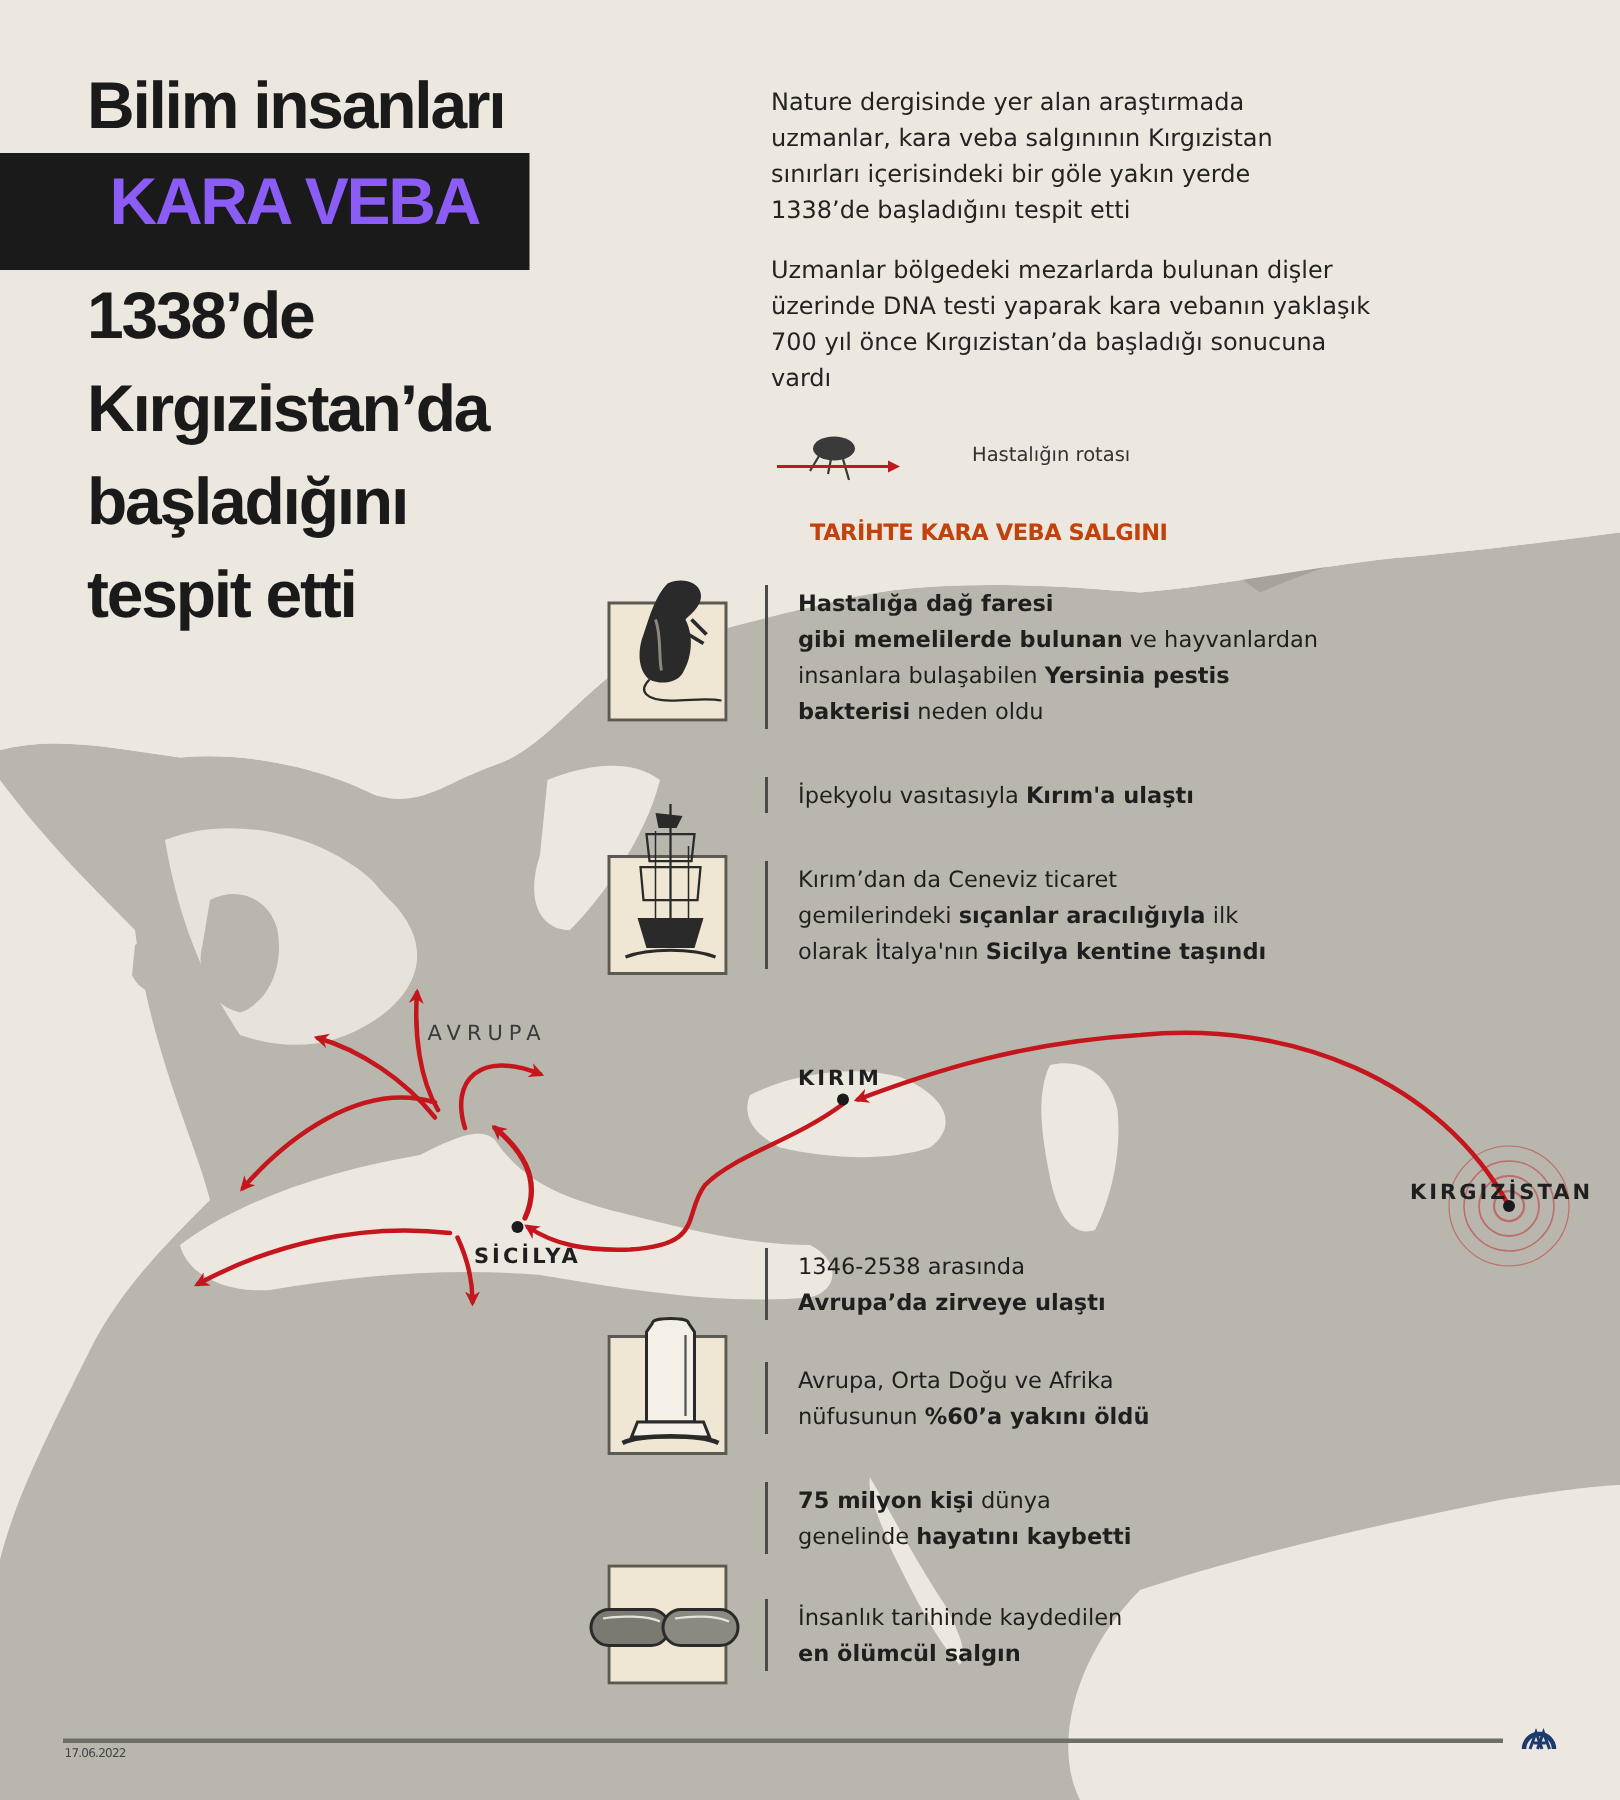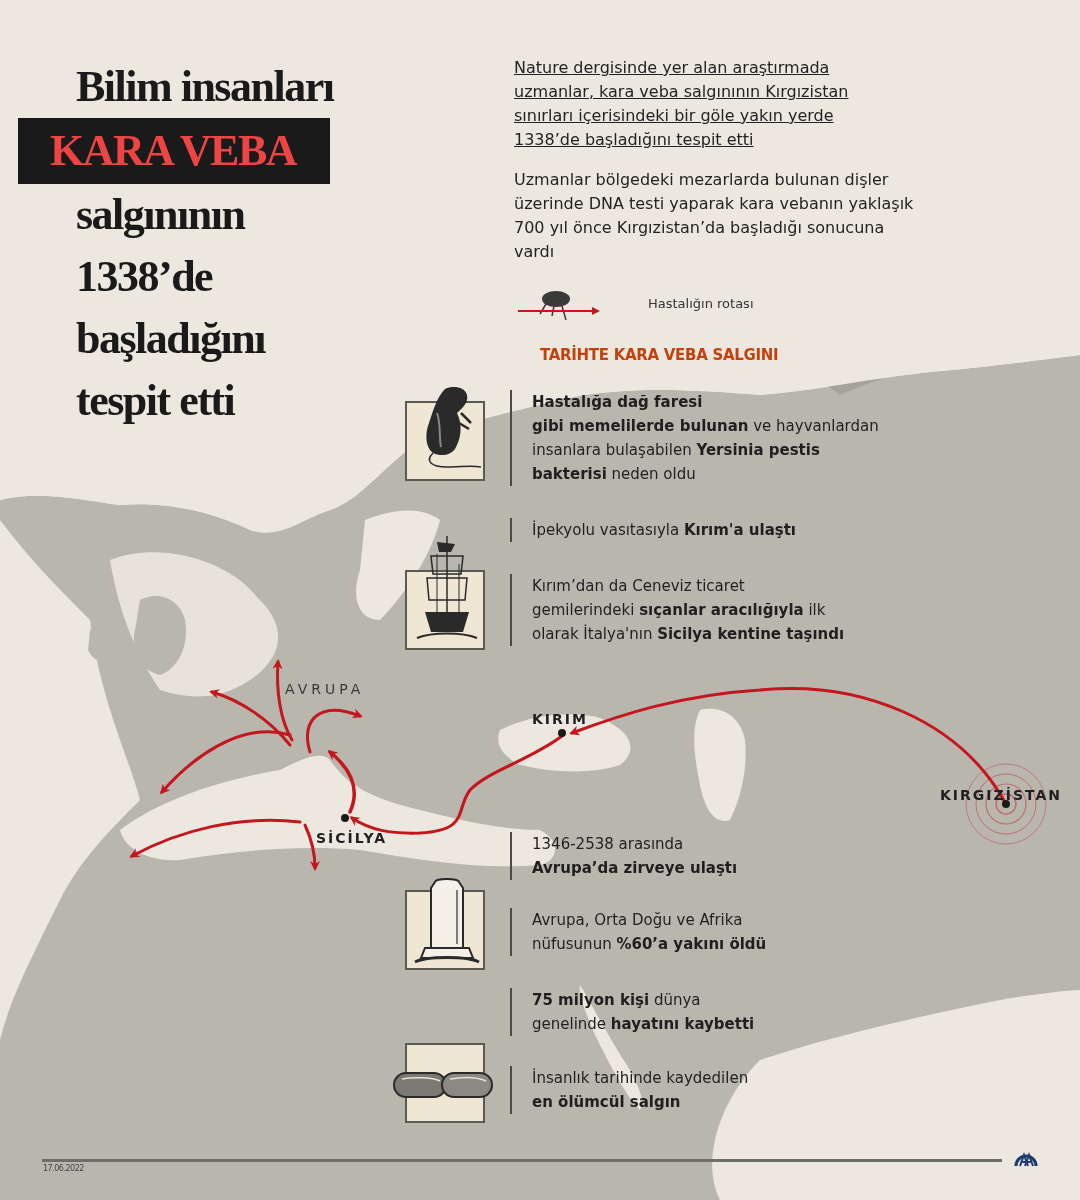--- a/index.html
+++ b/index.html
@@ -1,24 +1,24 @@
 <!DOCTYPE html>
 <html><head>
 <meta charset="utf-8">
 <style>
   html, body { margin:0; padding:0; }
   body { width:1080px; height:1200px; position:relative; overflow:hidden;
          background:#ece8df; font-family:"DejaVu Sans", "Liberation Sans", sans-serif; color:#1f1f1f; }
   svg.map { position:absolute; left:0; top:0; width:1080px; height:1200px; }
 
   
-  .headline { position:absolute; left:58px; top:56px; font-family:Liberation Serif, serif; font-weight:bold;
-              font-size:44px; line-height:62px; color:#1a1a1a; letter-spacing:-1.5px;margin-left:18px; }
+  .headline { position:absolute; left:58px; top:40px; font-family:Liberation Sans, sans-serif; font-weight:bold;
+              font-size:44px; line-height:62px; color:#1a1a1a; letter-spacing:-1.5px; }
   .headline .line { display:block; white-space:nowrap; }
-  .headline .hl-box { display:inline-block; background:#1a1a1a; color:#ef4444; padding:0 34px 0 32px; margin-left:-58px; height:66px; line-height:66px; }
+  .headline .hl-box { display:inline-block; background:#1a1a1a; color:#8b5cf6; padding:0 34px 0 73px; margin-left:-58px; height:78px; line-height:66px; }
 
   
   .intro { position:absolute; left:514px; width:440px; font-size:16px; line-height:24px; color:#232323; }
   .intro p { margin:0; }
 
   
   .legend { position:absolute; left:516px; top:286px; height:40px; width:300px; }
   .legend-label { position:absolute; left:132px; top:10px; font-size:13px; color:#333; }
 
   .section-title { position:absolute; left:540px; top:346px; font-size:15px; font-weight:bold; color:#c2410c; letter-spacing:-0.3px; }
@@ -90,27 +90,27 @@
     <circle cx="1006" cy="804" r="40" stroke-width="0.8"></circle>
   </g>
   <circle cx="1006" cy="804" r="4" fill="#1a1a1a"></circle>
   <circle cx="562" cy="733" r="4" fill="#1a1a1a"></circle>
   <circle cx="345" cy="818" r="4" fill="#1a1a1a"></circle>
 </svg>
 
 <div class="headline">
   <span class="line">Bilim insanları</span>
   <span class="line"><span class="hl-box">KARA VEBA</span></span>
-  <span class="line">salgınının</span>
   <span class="line">1338’de</span>
+  <span class="line">Kırgızistan’da</span>
   <span class="line">başladığını</span>
   <span class="line">tespit etti</span>
 </div>
 
-<div class="intro" style="top:56px; width:390px;text-decoration:underline;">
+<div class="intro" style="top:56px; width:390px;">
   <p>Nature dergisinde yer alan araştırmada uzmanlar, kara veba salgınının Kırgızistan sınırları içerisindeki bir göle yakın yerde 1338’de başladığını tespit etti</p>
 </div>
 <div class="intro" style="top:168px; width:410px;">
   <p>Uzmanlar bölgedeki mezarlarda bulunan dişler üzerinde DNA testi yaparak kara vebanın yaklaşık 700 yıl önce Kırgızistan’da başladığı sonucuna vardı</p>
 </div>
 
 <div class="legend">
   <svg width="90" height="40" style="position:absolute;left:0;top:0;">
     <ellipse cx="40" cy="13" rx="14" ry="8" fill="#3a3a3a"></ellipse>
     <path d="M30,18 L24,28 M38,20 L36,30 M46,20 L50,34" stroke="#3a3a3a" stroke-width="1.5"></path>

